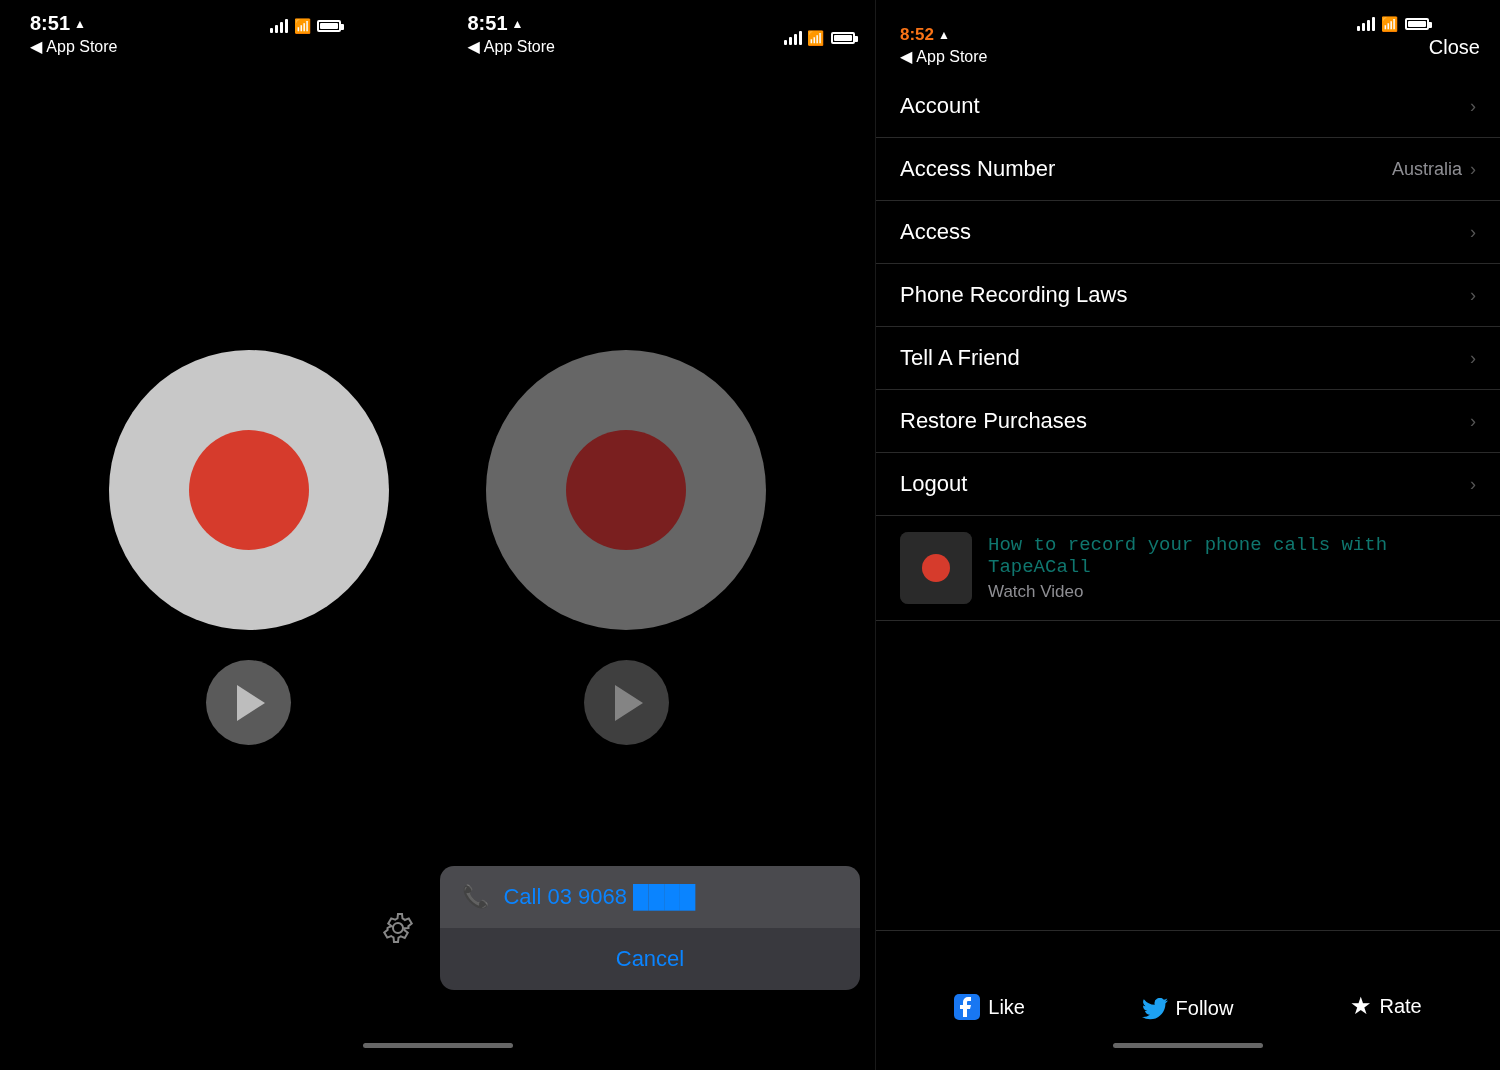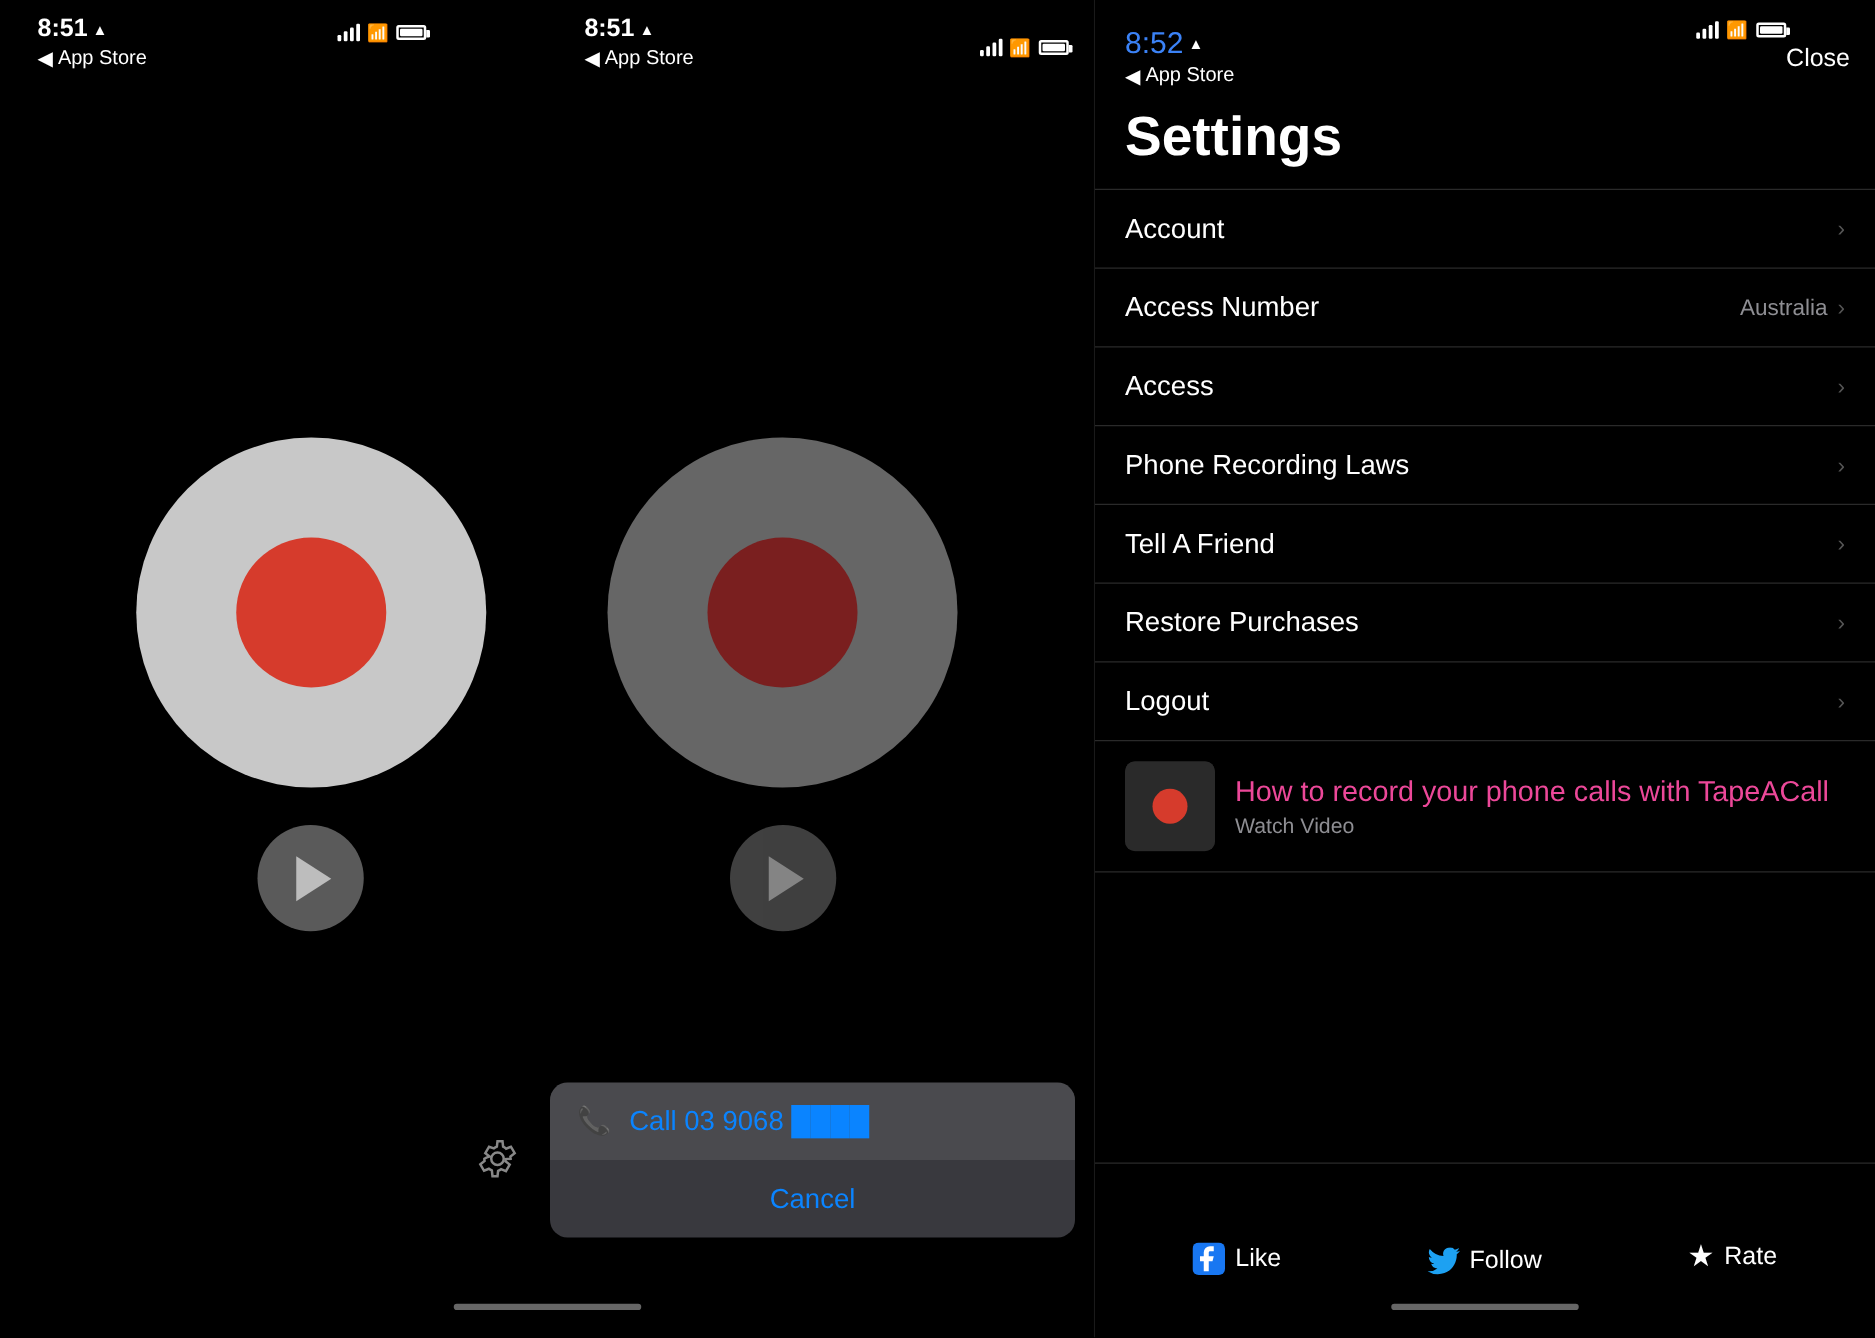--- a/index.html
+++ b/index.html
@@ -293,23 +293,24 @@
       background: #d63b2c;
       position: absolute;
       z-index: 1;
     }
     .video-info {
       display: flex;
       flex-direction: column;
       gap: 4px;
     }
     .video-title {
-      color: #ec4899;
-      font-size: 23px;
+      color: #0f766e;
+      font-size: 19px;
       font-weight: 400;
+      font-family: Liberation Mono, monospace;
     }
     .video-subtitle {
       color: #8e8e93;
       font-size: 17px;
     }
 
     
     .social-bar {
       height: 90px;
       border-top: 1px solid #2a2a2a;
@@ -484,21 +485,21 @@
   <div class="bottom-bar-left">
     <div class="home-indicator"></div>
   </div>
 </div>
 
 <div class="right-panel">
 
   <div class="status-bar-right">
     <div style="display:flex;flex-direction:column;align-items:flex-start;flex:1;padding-left:4px;padding-top:4px;">
       <div style="display:flex;align-items:center;gap:4px;">
-        <span style="color:#3b82f6;font-size:24px;font-weight:400;">8:52</span>
+        <span style="color:#f97316;font-size:17px;font-weight:700;">8:52</span>
         <span style="color:#fff;font-size:12px;">▲</span>
       </div>
       <div style="display:flex;align-items:center;gap:4px;color:#fff;font-size:16px;margin-top:2px;">
         <span>◀</span>
         <span>App Store</span>
       </div>
     </div>
     <div style="display:flex;align-items:center;gap:6px;margin-top:4px;align-self:flex-start;">
       <div class="signal-bars">
         <div class="bar" style="height:5px;"></div>
@@ -509,23 +510,20 @@
       <span style="color:#fff;font-size:14px;">📶</span>
       <div class="battery-icon">
           <div class="battery-fill"></div>
         </div>
     </div>
     <div style="margin-top:8px;">
       <span class="close-btn">Close</span>
     </div>
   </div>
 
-  <div class="settings-header">
-    <span class="settings-title">Settings</span>
-  </div>
 
   <div class="settings-list">
 
     <div class="settings-item">
       <span class="settings-item-label">Account</span>
       <span class="chevron">›</span>
     </div>
 
     <div class="settings-item">
       <span class="settings-item-label">Access Number</span>

